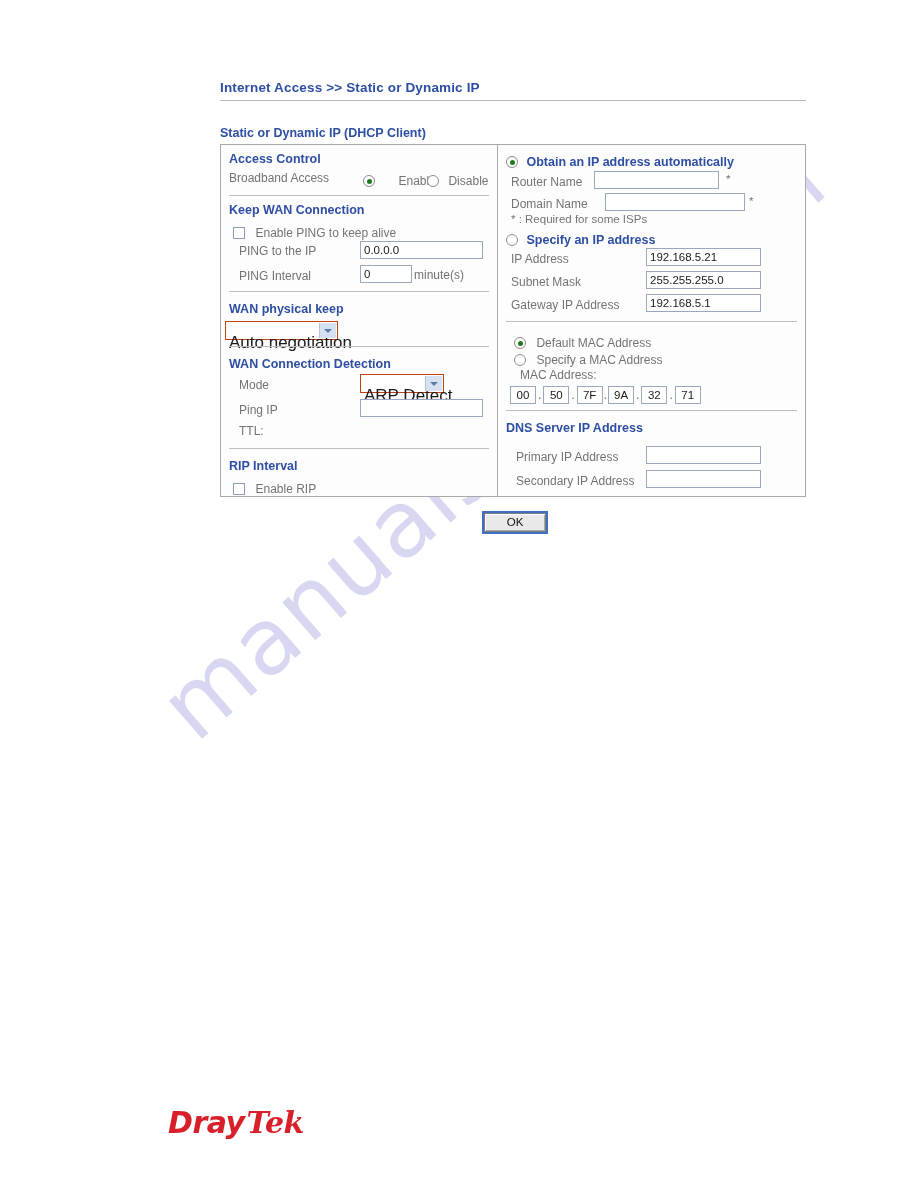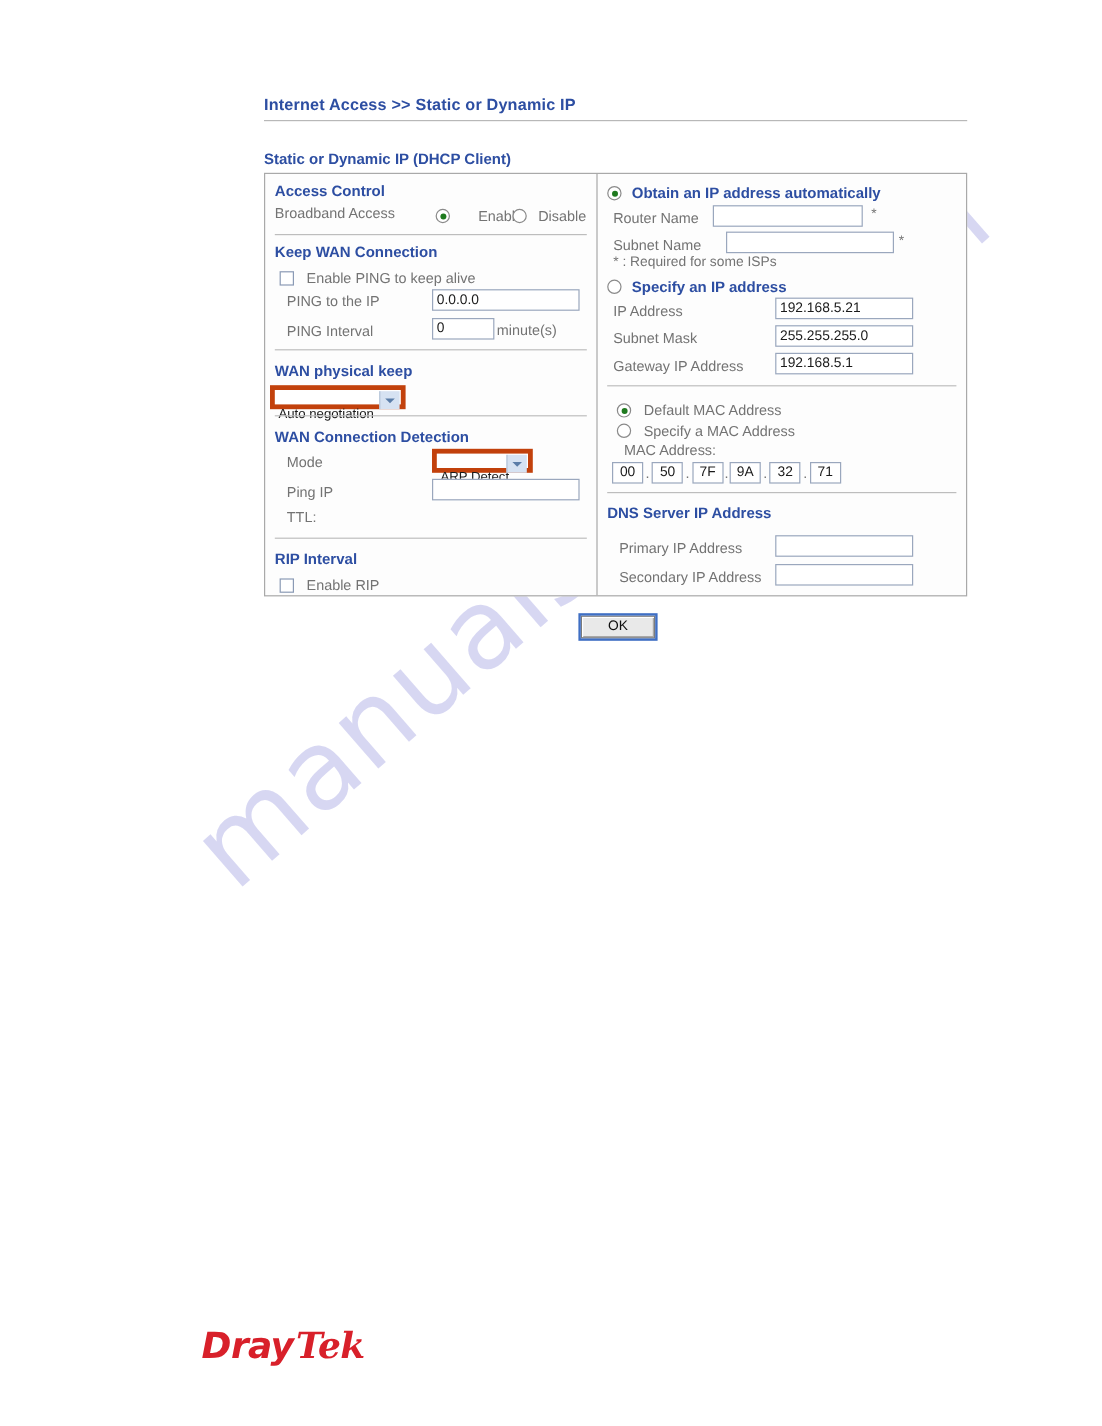--- a/index.html
+++ b/index.html
@@ -164,25 +164,25 @@
     font-size: 11.5px;
     font-family: "Liberation Sans", sans-serif;
     color: #1a1a1a;
     padding: 0 3px;
     vertical-align: middle;
     overflow: hidden;
     white-space: nowrap;
   }
   .sel {
     display: inline-block;
-    border: 4px solid #c2410c;
+    border: 1px solid #c2410c;
     background: #ffffff;
     box-sizing: border-box;
     height: 19px;
-    font-size: 11px;
+    font-size: 17px;
     color: #1a1a1a;
     padding: 12px 22px 0 3px;
     line-height: 17px;
     position: relative;
     white-space: nowrap;
     vertical-align: middle;
   }
   .sel .arrow {
     position: absolute;
     right: 1px; top: 1px;
@@ -335,21 +335,21 @@
     <div class="col-right">
 
       <div class="abs" style="left:8px; top:7px;">
         <span class="radio on"></span>
         <span class="grp-head" style="margin-left:4px;">Obtain an IP address automatically</span>
       </div>
       <div class="abs lbl" style="left:13px; top:30px;">Router Name</div>
       <div class="abs inp" style="left:96px; top:26px; width:125px;"></div>
       <div class="abs lbl lbl-sm" style="left:228px; top:28px;">*</div>
 
-      <div class="abs lbl" style="left:13px; top:52px;">Subnet Name</div>
+      <div class="abs lbl" style="left:13px; top:52px;">Domain Name</div>
       <div class="abs inp" style="left:107px; top:48px; width:140px;"></div>
       <div class="abs lbl lbl-sm" style="left:251px; top:50px;">*</div>
 
       <div class="abs lbl lbl-sm" style="left:13px; top:68px;">* : Required for some ISPs</div>
 
       <div class="abs" style="left:8px; top:85px;">
         <span class="radio"></span>
         <span class="grp-head" style="margin-left:4px;">Specify an IP address</span>
       </div>
       <div class="abs lbl" style="left:13px; top:107px;">IP Address</div>

